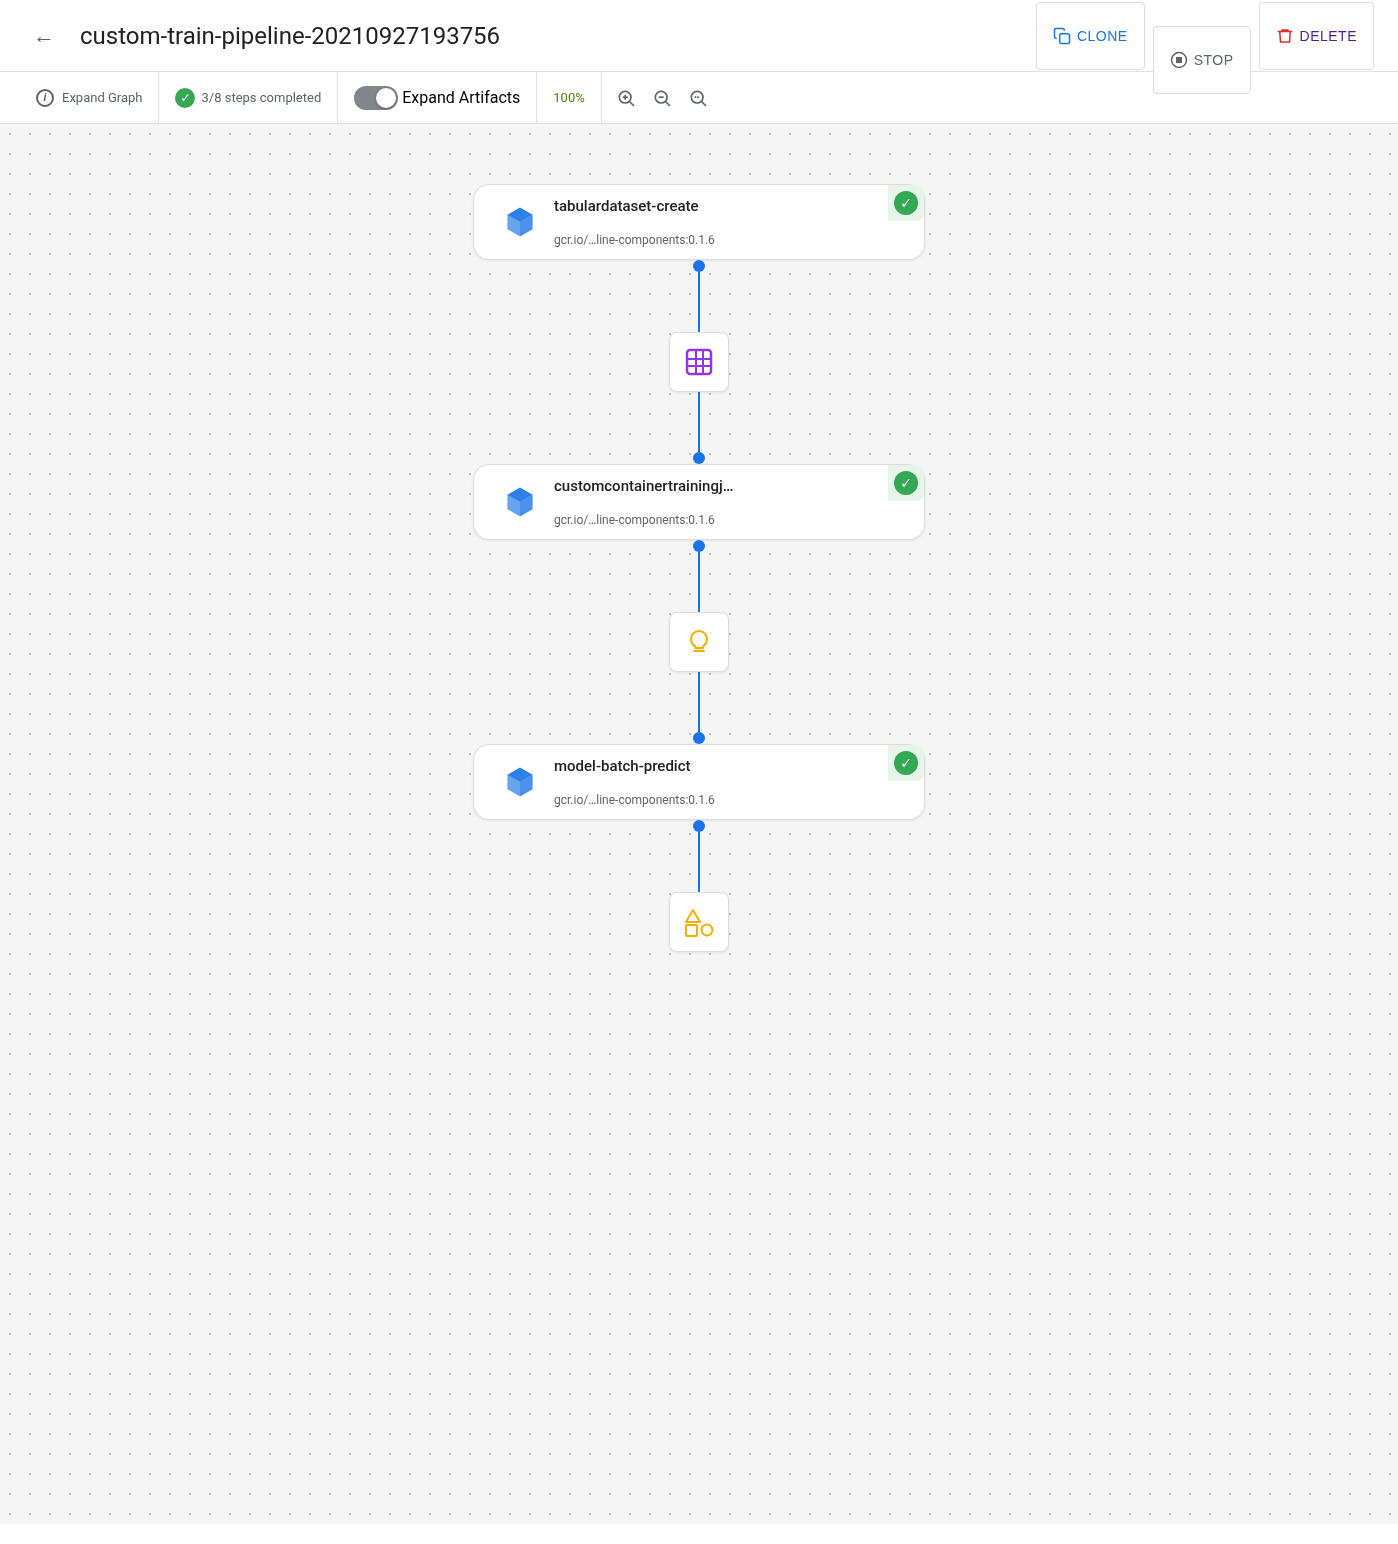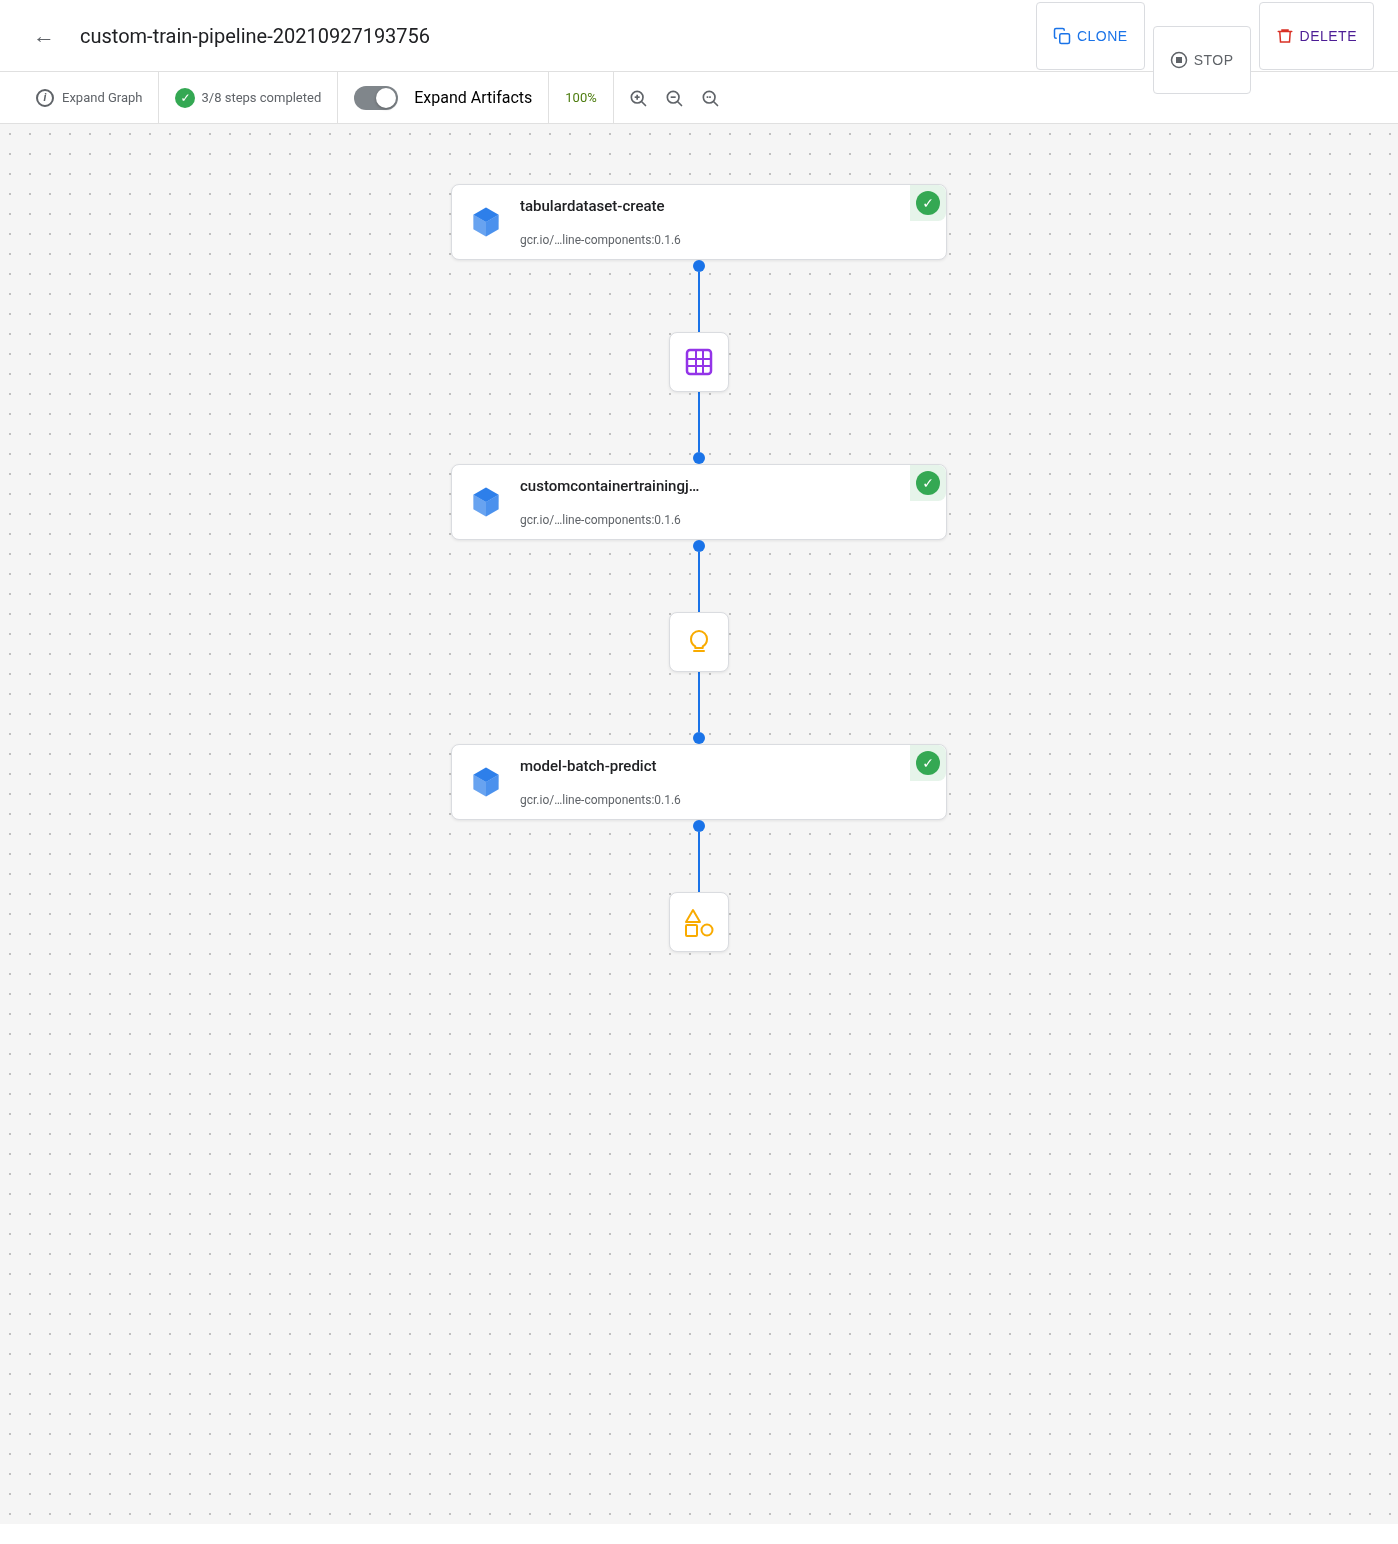--- a/index.html
+++ b/index.html
@@ -27,21 +27,21 @@
       align-items: center;
       justify-content: center;
       cursor: pointer;
       border-radius: 50%;
       border: none;
       background: transparent;
       color: #5f6368;
       font-size: 22px;
     }
     .header-title {
-      font-size: 20px;
+      font-size: 24px;
       font-weight: 400;
       color: #202124;
       flex: 1;
     }
     .header-actions {
       display: flex;
       gap: 8px;
       align-items: center;
     }
     .header-btn {
@@ -106,21 +106,21 @@
       border-radius: 50%;
       display: flex;
       align-items: center;
       justify-content: center;
       color: white;
       font-size: 12px;
     }
     .toggle-container {
       display: flex;
       align-items: center;
-      gap: 16px;
+      gap: 4px;
       padding: 0 16px;
       border-right: 1px solid #e0e0e0;
       height: 100%;
     }
     .toggle {
       width: 44px;
       height: 24px;
       background: #80868b;
       border-radius: 12px;
       position: relative;
@@ -204,23 +204,23 @@
       position: relative;
       z-index: 2;
     }
 
     
     .pipeline-node {
       display: flex;
       align-items: center;
       background: #fff;
       border: 1px solid #dadce0;
-      border-radius: 8px;
-      padding: 12px 16px;
-      width: 496px;
+      border-radius: 16px;
+      padding: 12px 28px;
+      width: 452px;
       gap: 16px;
       cursor: pointer;
       position: relative;
       box-shadow: 0 1px 3px rgba(0,0,0,0.08);
     }
     .node-info {
       flex: 1;
     }
     .node-name {
       font-size: 15px;

